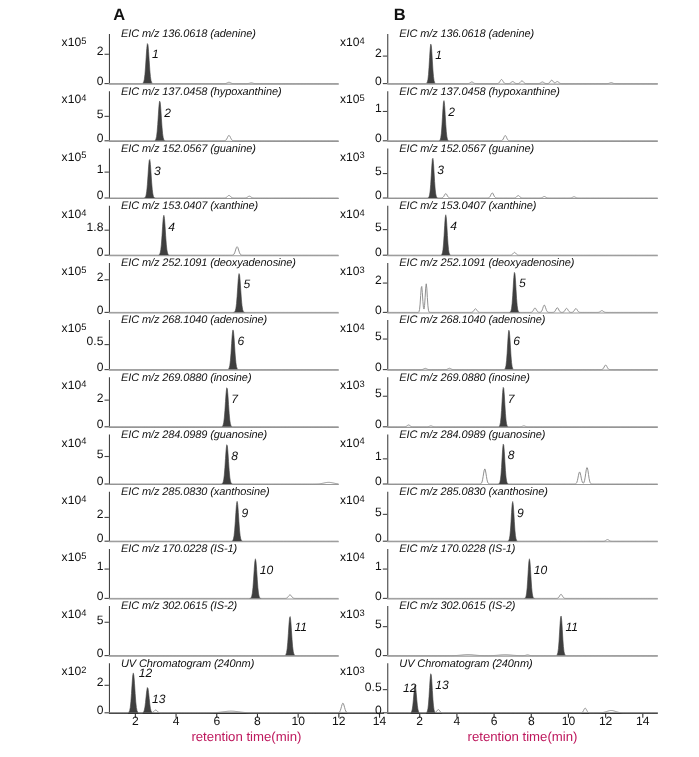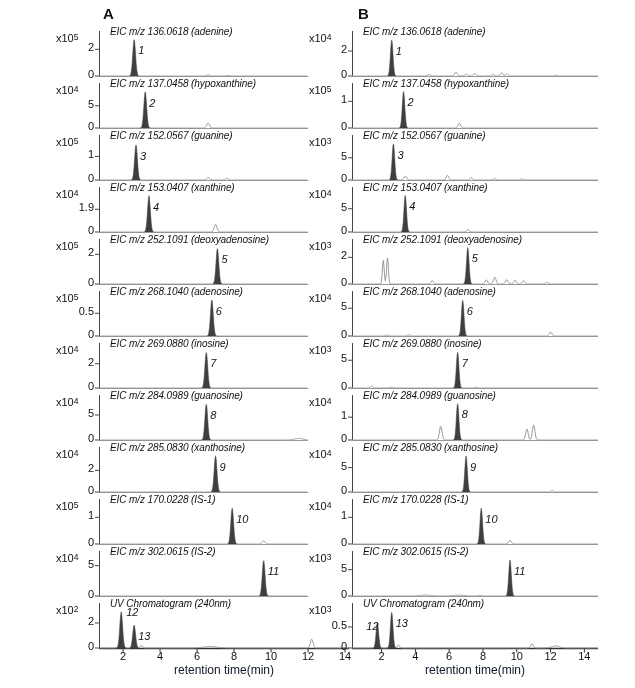--- a/index.html
+++ b/index.html
@@ -11,21 +11,21 @@
   .panel{position:absolute;left:0;width:296px;height:52px;}
   .gutter{position:absolute;left:0;top:0;width:44px;height:52px;}
   .scale{position:absolute;left:1px;top:6px;font-size:11px;color:#111;white-space:nowrap;}
   .scale sup{font-size:8.5px;vertical-align:2px;}
   .ytick{position:absolute;right:5px;font-size:11px;color:#111;text-align:right;}
   .trace-svg{position:absolute;left:44px;top:0;overflow:visible;}
   .panel-title{position:absolute;font-style:italic;font-size:10px;color:#111;
                white-space:nowrap;letter-spacing:-0.1px;}
   .peak-label{position:absolute;font-style:italic;font-size:11px;color:#111;}
   .xtick-label{position:absolute;width:22px;text-align:center;font-size:11px;color:#111;}
-  .x-axis-label{position:absolute;font-size:12px;color:#0f172a;text-align:center;white-space:nowrap;}
+  .x-axis-label{position:absolute;font-size:12px;color:#be185d;text-align:center;white-space:nowrap;}
 </style>
 </head>
 <body>
 
 <div id="figure">
     <div class="column" style="left: 55px; width: 296px;">
       <div class="col-header" style="left: 48px;">A</div>
       <div class="panel" style="top: 26px;">
         <div class="gutter">
           <span class="scale"><span>x10</span><sup>5</sup></span>
@@ -73,21 +73,21 @@
           <line x1="0" y1="50.5" x2="209" y2="50.5" stroke="#9a9a9a" stroke-width="1"></line>
           <path d="M 0 50 L 0.00 50.00 L 0.56 50.00 L 1.11 50.00 L 1.67 50.00 L 2.22 50.00 L 2.78 50.00 L 3.33 50.00 L 3.89 50.00 L 4.44 50.00 L 5.00 50.00 L 5.55 50.00 L 6.11 50.00 L 6.66 50.00 L 7.22 50.00 L 7.77 50.00 L 8.33 50.00 L 8.88 50.00 L 9.44 50.00 L 9.99 50.00 L 10.55 50.00 L 11.10 50.00 L 11.66 50.00 L 12.21 50.00 L 12.77 50.00 L 13.32 50.00 L 13.88 50.00 L 14.43 50.00 L 14.99 50.00 L 15.54 50.00 L 16.10 50.00 L 16.65 50.00 L 17.21 50.00 L 17.76 50.00 L 18.32 50.00 L 18.87 50.00 L 19.43 50.00 L 19.98 50.00 L 20.54 50.00 L 21.09 50.00 L 21.65 50.00 L 22.20 50.00 L 22.76 50.00 L 23.31 50.00 L 23.87 50.00 L 24.42 50.00 L 24.98 50.00 L 25.53 50.00 L 26.09 50.00 L 26.64 50.00 L 27.20 50.00 L 27.75 50.00 L 28.30 50.00 L 28.86 50.00 L 29.41 50.00 L 29.97 50.00 L 30.52 50.00 L 31.08 50.00 L 31.63 49.98 L 32.19 49.91 L 32.74 49.68 L 33.30 48.99 L 33.85 47.30 L 34.41 43.82 L 34.96 37.96 L 35.52 30.02 L 36.07 21.74 L 36.63 15.94 L 37.18 15.02 L 37.74 19.38 L 38.29 27.17 L 38.85 35.49 L 39.40 42.14 L 39.96 46.37 L 40.51 48.57 L 41.07 49.52 L 41.62 49.86 L 42.18 49.97 L 42.73 49.99 L 43.29 50.00 L 43.84 50.00 L 44.40 50.00 L 44.95 50.00 L 45.51 50.00 L 46.06 50.00 L 46.62 50.00 L 47.17 50.00 L 47.73 50.00 L 48.28 50.00 L 48.84 50.00 L 49.39 50.00 L 49.95 50.00 L 50.50 50.00 L 51.06 50.00 L 51.61 50.00 L 52.17 50.00 L 52.72 50.00 L 53.28 50.00 L 53.83 50.00 L 54.39 50.00 L 54.94 50.00 L 55.50 50.00 L 56.05 50.00 L 56.61 50.00 L 57.16 50.00 L 57.72 50.00 L 58.27 50.00 L 58.83 50.00 L 59.38 50.00 L 59.94 50.00 L 60.49 50.00 L 61.05 50.00 L 61.60 50.00 L 62.16 50.00 L 62.71 50.00 L 63.27 50.00 L 63.82 50.00 L 64.38 50.00 L 64.93 50.00 L 65.49 50.00 L 66.04 50.00 L 66.60 50.00 L 67.15 50.00 L 67.71 50.00 L 68.26 50.00 L 68.82 50.00 L 69.37 50.00 L 69.93 50.00 L 70.48 50.00 L 71.04 50.00 L 71.59 50.00 L 72.15 50.00 L 72.70 50.00 L 73.26 50.00 L 73.81 50.00 L 74.37 50.00 L 74.92 50.00 L 75.48 50.00 L 76.03 50.00 L 76.59 50.00 L 77.14 50.00 L 77.70 50.00 L 78.25 50.00 L 78.81 50.00 L 79.36 50.00 L 79.92 50.00 L 80.47 50.00 L 81.03 50.00 L 81.58 50.00 L 82.14 50.00 L 82.69 50.00 L 83.25 50.00 L 83.80 50.00 L 84.36 50.00 L 84.91 50.00 L 85.47 50.00 L 86.02 50.00 L 86.58 50.00 L 87.13 50.00 L 87.69 50.00 L 88.24 50.00 L 88.80 50.00 L 89.36 50.00 L 89.91 50.00 L 90.47 50.00 L 91.02 50.00 L 91.58 50.00 L 92.13 50.00 L 92.69 50.00 L 93.24 50.00 L 93.80 50.00 L 94.35 50.00 L 94.91 50.00 L 95.46 50.00 L 96.02 50.00 L 96.57 50.00 L 97.13 50.00 L 97.68 50.00 L 98.24 50.00 L 98.79 50.00 L 99.35 50.00 L 99.90 50.00 L 100.46 50.00 L 101.01 50.00 L 101.57 50.00 L 102.12 50.00 L 102.68 50.00 L 103.23 50.00 L 103.79 50.00 L 104.34 49.99 L 104.90 49.98 L 105.45 49.93 L 106.01 49.82 L 106.56 49.59 L 107.12 49.20 L 107.67 48.67 L 108.23 48.12 L 108.78 47.73 L 109.34 47.67 L 109.89 47.96 L 110.45 48.48 L 111.00 49.03 L 111.56 49.48 L 112.11 49.76 L 112.67 49.90 L 113.22 49.97 L 113.78 49.99 L 114.33 50.00 L 114.89 50.00 L 115.44 50.00 L 116.00 50.00 L 116.55 50.00 L 117.11 50.00 L 117.66 50.00 L 118.22 50.00 L 118.77 50.00 L 119.33 50.00 L 119.88 50.00 L 120.44 50.00 L 120.99 50.00 L 121.55 50.00 L 122.10 50.00 L 122.66 50.00 L 123.21 49.99 L 123.77 49.97 L 124.32 49.91 L 124.88 49.78 L 125.43 49.54 L 125.99 49.20 L 126.54 48.80 L 127.10 48.48 L 127.65 48.35 L 128.21 48.48 L 128.76 48.80 L 129.32 49.20 L 129.87 49.54 L 130.43 49.78 L 130.98 49.91 L 131.54 49.97 L 132.09 49.99 L 132.65 50.00 L 133.20 50.00 L 133.76 50.00 L 134.31 50.00 L 134.87 50.00 L 135.42 50.00 L 135.98 50.00 L 136.53 50.00 L 137.09 50.00 L 137.64 50.00 L 138.20 50.00 L 138.75 50.00 L 139.31 50.00 L 139.86 50.00 L 140.42 50.00 L 140.97 50.00 L 141.53 50.00 L 142.08 50.00 L 142.64 50.00 L 143.19 50.00 L 143.75 50.00 L 144.30 50.00 L 144.86 50.00 L 145.41 50.00 L 145.97 50.00 L 146.52 50.00 L 147.08 50.00 L 147.63 50.00 L 148.19 50.00 L 148.74 50.00 L 149.30 50.00 L 149.85 50.00 L 150.41 50.00 L 150.96 50.00 L 151.52 50.00 L 152.07 50.00 L 152.63 50.00 L 153.18 50.00 L 153.74 50.00 L 154.29 50.00 L 154.84 50.00 L 155.40 50.00 L 155.95 50.00 L 156.51 50.00 L 157.06 50.00 L 157.62 50.00 L 158.17 50.00 L 158.73 50.00 L 159.28 50.00 L 159.84 50.00 L 160.39 50.00 L 160.95 50.00 L 161.50 50.00 L 162.06 50.00 L 162.61 50.00 L 163.17 50.00 L 163.72 50.00 L 164.28 50.00 L 164.83 50.00 L 165.39 50.00 L 165.94 50.00 L 166.50 50.00 L 167.05 50.00 L 167.61 50.00 L 168.16 50.00 L 168.72 50.00 L 169.27 50.00 L 169.83 50.00 L 170.38 50.00 L 170.94 50.00 L 171.49 50.00 L 172.05 50.00 L 172.60 50.00 L 173.16 50.00 L 173.71 50.00 L 174.27 50.00 L 174.82 50.00 L 175.38 50.00 L 175.93 50.00 L 176.49 50.00 L 177.04 50.00 L 177.60 50.00 L 178.15 50.00 L 178.71 50.00 L 179.26 50.00 L 179.82 50.00 L 180.37 50.00 L 180.93 50.00 L 181.48 50.00 L 182.04 50.00 L 182.59 50.00 L 183.15 50.00 L 183.70 50.00 L 184.26 50.00 L 184.81 50.00 L 185.37 50.00 L 185.92 50.00 L 186.48 50.00 L 187.03 50.00 L 187.59 50.00 L 188.14 50.00 L 188.70 50.00 L 189.25 50.00 L 189.81 50.00 L 190.36 50.00 L 190.92 50.00 L 191.47 50.00 L 192.03 50.00 L 192.58 50.00 L 193.14 50.00 L 193.69 50.00 L 194.25 50.00 L 194.80 50.00 L 195.36 50.00 L 195.91 50.00 L 196.47 50.00 L 197.02 50.00 L 197.58 50.00 L 198.13 50.00 L 198.69 50.00 L 199.24 50.00 L 199.80 50.00 L 200.35 50.00 L 200.91 50.00 L 201.46 50.00 L 202.02 50.00 L 202.57 50.00 L 203.13 50.00 L 203.68 50.00 L 204.24 50.00 L 204.79 50.00 L 205.35 50.00 L 205.90 50.00 L 206.46 50.00 L 207.01 50.00 L 207.57 50.00 L 208.12 50.00 L 208.68 50.00" fill="none" stroke="#8f8f8f" stroke-width="0.9"></path>
           <path d="M 31.45 50 L 31.45 49.99 L 31.91 49.96 L 32.38 49.86 L 32.84 49.61 L 33.30 48.99 L 33.76 47.68 L 34.22 45.22 L 34.69 41.20 L 35.15 35.49 L 35.61 28.59 L 36.07 21.74 L 36.54 16.61 L 37.00 14.71 L 37.46 16.61 L 37.92 21.74 L 38.39 28.59 L 38.85 35.49 L 39.31 41.20 L 39.77 45.22 L 40.24 47.68 L 40.70 48.99 L 41.16 49.61 L 41.62 49.86 L 42.09 49.96 L 42.55 49.99 L 42.55 50 Z" fill="#3f3f3f" stroke="none"></path>
         </svg>
         <div class="panel-title" style="left: 55px; top: 0px;">EIC m/z 152.0567 (guanine)</div>
         <div class="peak-label" style="left: 85px; top: 19.7059px;">3</div>
       </div>
       <div class="panel" style="top: 182px;">
         <div class="gutter">
           <span class="scale"><span>x10</span><sup>4</sup></span>
-          <div class="ytick" style="top: 19.2727px;">1.9</div>
+          <div class="ytick" style="top: 19.2727px;">1.8</div>
           <div class="ytick" style="top: 42px;">0</div>
         </div>
         <svg width="209" height="52" viewBox="0 0 209 52" class="trace-svg">
           <line x1="0.5" y1="5" x2="0.5" y2="50" stroke="#444" stroke-width="1"></line>
           <line x1="-4" y1="27.272727272727273" x2="0" y2="27.272727272727273" stroke="#444" stroke-width="1"></line>
           <line x1="-4" y1="50" x2="0" y2="50" stroke="#444" stroke-width="1"></line>
           <line x1="0" y1="50.5" x2="209" y2="50.5" stroke="#9a9a9a" stroke-width="1"></line>
           <path d="M 0 50 L 0.00 50.00 L 0.56 50.00 L 1.11 50.00 L 1.67 50.00 L 2.22 50.00 L 2.78 50.00 L 3.33 50.00 L 3.89 50.00 L 4.44 50.00 L 5.00 50.00 L 5.55 50.00 L 6.11 50.00 L 6.66 50.00 L 7.22 50.00 L 7.77 50.00 L 8.33 50.00 L 8.88 50.00 L 9.44 50.00 L 9.99 50.00 L 10.55 50.00 L 11.10 50.00 L 11.66 50.00 L 12.21 50.00 L 12.77 50.00 L 13.32 50.00 L 13.88 50.00 L 14.43 50.00 L 14.99 50.00 L 15.54 50.00 L 16.10 50.00 L 16.65 50.00 L 17.21 50.00 L 17.76 50.00 L 18.32 50.00 L 18.87 50.00 L 19.43 50.00 L 19.98 50.00 L 20.54 50.00 L 21.09 50.00 L 21.65 50.00 L 22.20 50.00 L 22.76 50.00 L 23.31 50.00 L 23.87 50.00 L 24.42 50.00 L 24.98 50.00 L 25.53 50.00 L 26.09 50.00 L 26.64 50.00 L 27.20 50.00 L 27.75 50.00 L 28.30 50.00 L 28.86 50.00 L 29.41 50.00 L 29.97 50.00 L 30.52 50.00 L 31.08 50.00 L 31.63 50.00 L 32.19 50.00 L 32.74 50.00 L 33.30 50.00 L 33.85 50.00 L 34.41 50.00 L 34.96 50.00 L 35.52 50.00 L 36.07 50.00 L 36.63 50.00 L 37.18 50.00 L 37.74 50.00 L 38.29 50.00 L 38.85 50.00 L 39.40 50.00 L 39.96 50.00 L 40.51 50.00 L 41.07 50.00 L 41.62 50.00 L 42.18 50.00 L 42.73 50.00 L 43.29 50.00 L 43.84 50.00 L 44.40 49.99 L 44.95 49.94 L 45.51 49.78 L 46.06 49.28 L 46.62 47.96 L 47.17 45.08 L 47.73 39.89 L 48.28 32.30 L 48.84 23.59 L 49.39 16.43 L 49.95 13.64 L 50.50 16.43 L 51.06 23.59 L 51.61 32.30 L 52.17 39.89 L 52.72 45.08 L 53.28 47.96 L 53.83 49.28 L 54.39 49.78 L 54.94 49.94 L 55.50 49.99 L 56.05 50.00 L 56.61 50.00 L 57.16 50.00 L 57.72 50.00 L 58.27 50.00 L 58.83 50.00 L 59.38 50.00 L 59.94 50.00 L 60.49 50.00 L 61.05 50.00 L 61.60 50.00 L 62.16 50.00 L 62.71 50.00 L 63.27 50.00 L 63.82 50.00 L 64.38 50.00 L 64.93 50.00 L 65.49 50.00 L 66.04 50.00 L 66.60 50.00 L 67.15 50.00 L 67.71 50.00 L 68.26 50.00 L 68.82 50.00 L 69.37 50.00 L 69.93 50.00 L 70.48 50.00 L 71.04 50.00 L 71.59 50.00 L 72.15 50.00 L 72.70 50.00 L 73.26 50.00 L 73.81 50.00 L 74.37 50.00 L 74.92 50.00 L 75.48 50.00 L 76.03 50.00 L 76.59 50.00 L 77.14 50.00 L 77.70 50.00 L 78.25 50.00 L 78.81 50.00 L 79.36 50.00 L 79.92 50.00 L 80.47 50.00 L 81.03 50.00 L 81.58 50.00 L 82.14 50.00 L 82.69 50.00 L 83.25 50.00 L 83.80 50.00 L 84.36 50.00 L 84.91 50.00 L 85.47 50.00 L 86.02 50.00 L 86.58 50.00 L 87.13 50.00 L 87.69 50.00 L 88.24 50.00 L 88.80 50.00 L 89.36 50.00 L 89.91 50.00 L 90.47 50.00 L 91.02 50.00 L 91.58 50.00 L 92.13 50.00 L 92.69 50.00 L 93.24 50.00 L 93.80 50.00 L 94.35 50.00 L 94.91 50.00 L 95.46 50.00 L 96.02 50.00 L 96.57 50.00 L 97.13 50.00 L 97.68 50.00 L 98.24 50.00 L 98.79 50.00 L 99.35 50.00 L 99.90 50.00 L 100.46 50.00 L 101.01 50.00 L 101.57 50.00 L 102.12 50.00 L 102.68 50.00 L 103.23 50.00 L 103.79 50.00 L 104.34 50.00 L 104.90 50.00 L 105.45 50.00 L 106.01 50.00 L 106.56 50.00 L 107.12 50.00 L 107.67 50.00 L 108.23 50.00 L 108.78 50.00 L 109.34 50.00 L 109.89 50.00 L 110.45 50.00 L 111.00 50.00 L 111.56 49.99 L 112.11 49.95 L 112.67 49.85 L 113.22 49.57 L 113.78 48.95 L 114.33 47.85 L 114.89 46.24 L 115.44 44.39 L 116.00 42.87 L 116.55 42.27 L 117.11 42.87 L 117.66 44.39 L 118.22 46.24 L 118.77 47.85 L 119.33 48.95 L 119.88 49.57 L 120.44 49.85 L 120.99 49.95 L 121.55 49.99 L 122.10 50.00 L 122.66 50.00 L 123.21 50.00 L 123.77 50.00 L 124.32 50.00 L 124.88 50.00 L 125.43 50.00 L 125.99 50.00 L 126.54 50.00 L 127.10 50.00 L 127.65 50.00 L 128.21 50.00 L 128.76 50.00 L 129.32 50.00 L 129.87 50.00 L 130.43 50.00 L 130.98 50.00 L 131.54 50.00 L 132.09 50.00 L 132.65 50.00 L 133.20 50.00 L 133.76 50.00 L 134.31 50.00 L 134.87 50.00 L 135.42 50.00 L 135.98 50.00 L 136.53 50.00 L 137.09 50.00 L 137.64 50.00 L 138.20 50.00 L 138.75 50.00 L 139.31 50.00 L 139.86 50.00 L 140.42 50.00 L 140.97 50.00 L 141.53 50.00 L 142.08 50.00 L 142.64 50.00 L 143.19 50.00 L 143.75 50.00 L 144.30 50.00 L 144.86 50.00 L 145.41 50.00 L 145.97 50.00 L 146.52 50.00 L 147.08 50.00 L 147.63 50.00 L 148.19 50.00 L 148.74 50.00 L 149.30 50.00 L 149.85 50.00 L 150.41 50.00 L 150.96 50.00 L 151.52 50.00 L 152.07 50.00 L 152.63 50.00 L 153.18 50.00 L 153.74 50.00 L 154.29 50.00 L 154.84 50.00 L 155.40 50.00 L 155.95 50.00 L 156.51 50.00 L 157.06 50.00 L 157.62 50.00 L 158.17 50.00 L 158.73 50.00 L 159.28 50.00 L 159.84 50.00 L 160.39 50.00 L 160.95 50.00 L 161.50 50.00 L 162.06 50.00 L 162.61 50.00 L 163.17 50.00 L 163.72 50.00 L 164.28 50.00 L 164.83 50.00 L 165.39 50.00 L 165.94 50.00 L 166.50 50.00 L 167.05 50.00 L 167.61 50.00 L 168.16 50.00 L 168.72 50.00 L 169.27 50.00 L 169.83 50.00 L 170.38 50.00 L 170.94 50.00 L 171.49 50.00 L 172.05 50.00 L 172.60 50.00 L 173.16 50.00 L 173.71 50.00 L 174.27 50.00 L 174.82 50.00 L 175.38 50.00 L 175.93 50.00 L 176.49 50.00 L 177.04 50.00 L 177.60 50.00 L 178.15 50.00 L 178.71 50.00 L 179.26 50.00 L 179.82 50.00 L 180.37 50.00 L 180.93 50.00 L 181.48 50.00 L 182.04 50.00 L 182.59 50.00 L 183.15 50.00 L 183.70 50.00 L 184.26 50.00 L 184.81 50.00 L 185.37 50.00 L 185.92 50.00 L 186.48 50.00 L 187.03 50.00 L 187.59 50.00 L 188.14 50.00 L 188.70 50.00 L 189.25 50.00 L 189.81 50.00 L 190.36 50.00 L 190.92 50.00 L 191.47 50.00 L 192.03 50.00 L 192.58 50.00 L 193.14 50.00 L 193.69 50.00 L 194.25 50.00 L 194.80 50.00 L 195.36 50.00 L 195.91 50.00 L 196.47 50.00 L 197.02 50.00 L 197.58 50.00 L 198.13 50.00 L 198.69 50.00 L 199.24 50.00 L 199.80 50.00 L 200.35 50.00 L 200.91 50.00 L 201.46 50.00 L 202.02 50.00 L 202.57 50.00 L 203.13 50.00 L 203.68 50.00 L 204.24 50.00 L 204.79 50.00 L 205.35 50.00 L 205.90 50.00 L 206.46 50.00 L 207.01 50.00 L 207.57 50.00 L 208.12 50.00 L 208.68 50.00" fill="none" stroke="#8f8f8f" stroke-width="0.9"></path>
           <path d="M 44.40 50 L 44.40 49.99 L 44.86 49.96 L 45.33 49.86 L 45.79 49.60 L 46.25 48.96 L 46.71 47.61 L 47.17 45.08 L 47.64 40.93 L 48.10 35.05 L 48.56 27.94 L 49.02 20.88 L 49.49 15.60 L 49.95 13.64 L 50.41 15.60 L 50.87 20.88 L 51.34 27.94 L 51.80 35.05 L 52.26 40.93 L 52.72 45.08 L 53.19 47.61 L 53.65 48.96 L 54.11 49.60 L 54.57 49.86 L 55.04 49.96 L 55.50 49.99 L 55.50 50 Z" fill="#3f3f3f" stroke="none"></path>
         </svg>

